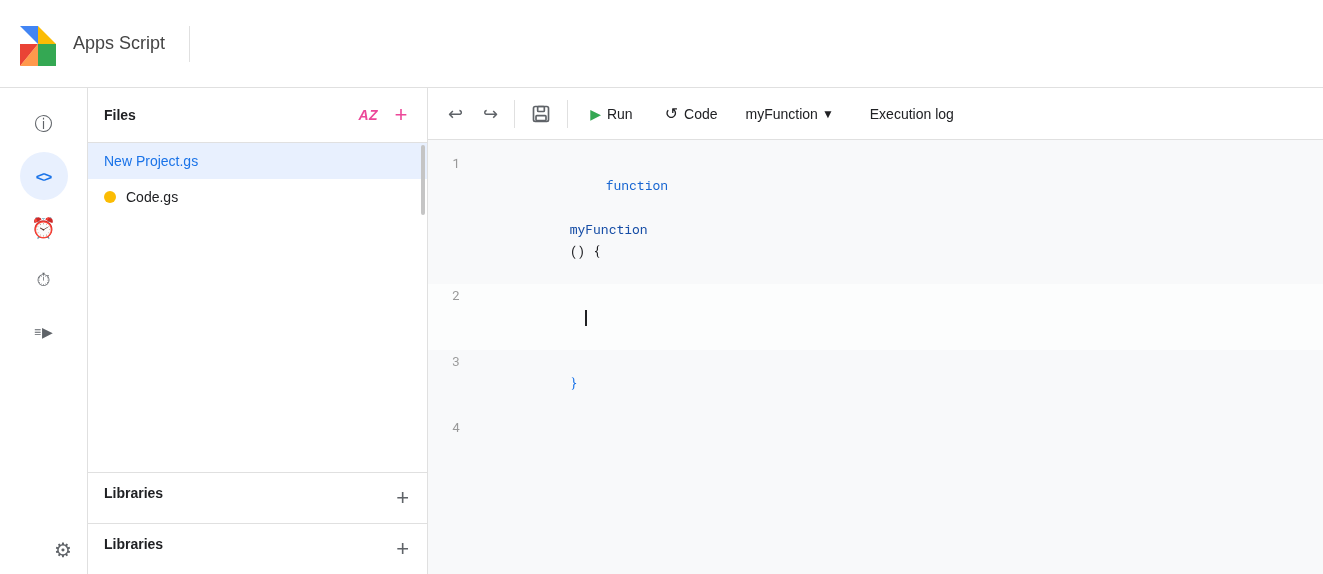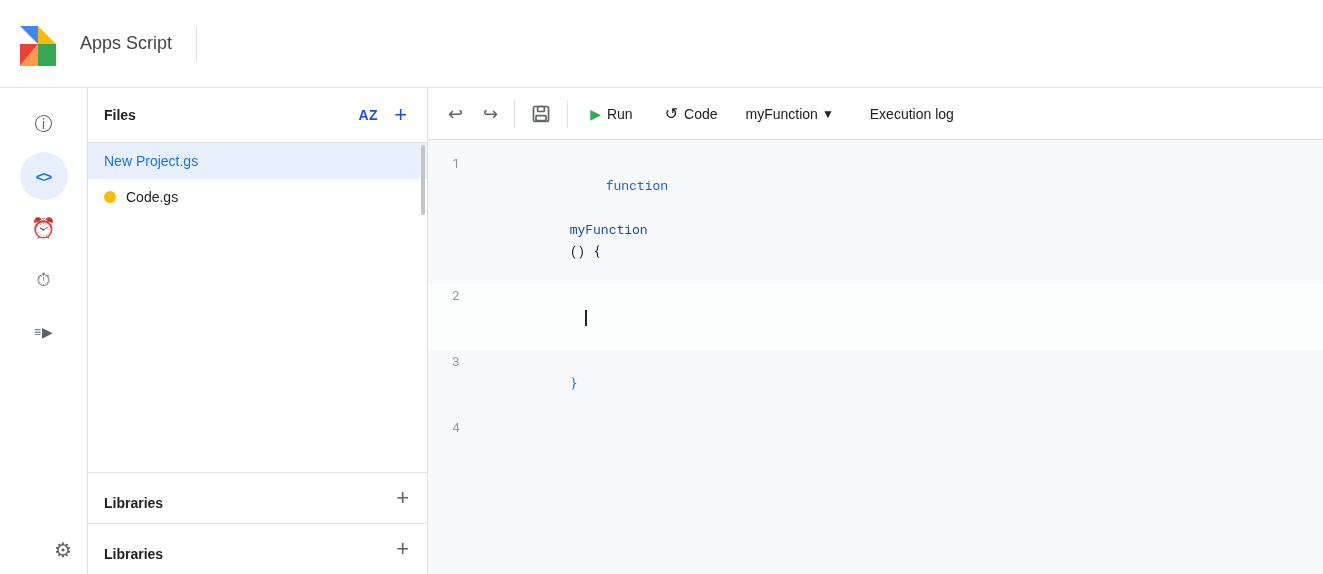--- a/index.html
+++ b/index.html
@@ -10,21 +10,21 @@
       display: flex;
       align-items: center;
       height: 88px;
       padding: 0 16px;
       border-bottom: 1px solid #e0e0e0;
       gap: 16px;
     }
     #logo-area {
       display: flex;
       align-items: center;
-      gap: 20px;
+      gap: 13px;
     }
     #app-title {
       font-size: 18px;
       color: #444;
       font-weight: 400;
     }
     #header-divider {
       width: 1px;
       height: 36px;
       background: #e0e0e0;
@@ -90,27 +90,28 @@
     }
     #file-header-actions {
       display: flex;
       gap: 8px;
       align-items: center;
     }
     .file-header-btn {
       background: transparent;
       border: none;
       cursor: pointer;
-      color: #1d4ed8;
+      color: #ec4899;
       font-size: 16px;
       padding: 4px;
       border-radius: 4px;
       display: flex;
       align-items: center;
       justify-content: center;
+      font-style: italic;
     }
 
     
     #file-list {
       flex: 1;
       overflow-y: auto;
     }
     .file-item {
       display: flex;
       align-items: center;
@@ -125,21 +126,21 @@
       width: 12px;
       height: 12px;
       border-radius: 50%;
       background: #fbbc04;
       flex-shrink: 0;
     }
 
     
     .section-header {
       display: flex;
-      align-items: flex-end;
+      align-items: flex-start;
       justify-content: space-between;
       padding: 12px 16px;
       border-top: 1px solid #e0e0e0;
       cursor: pointer;
     }
     .section-label {
       font-size: 14px;
       font-weight: 600;
       color: #202124;
     }

